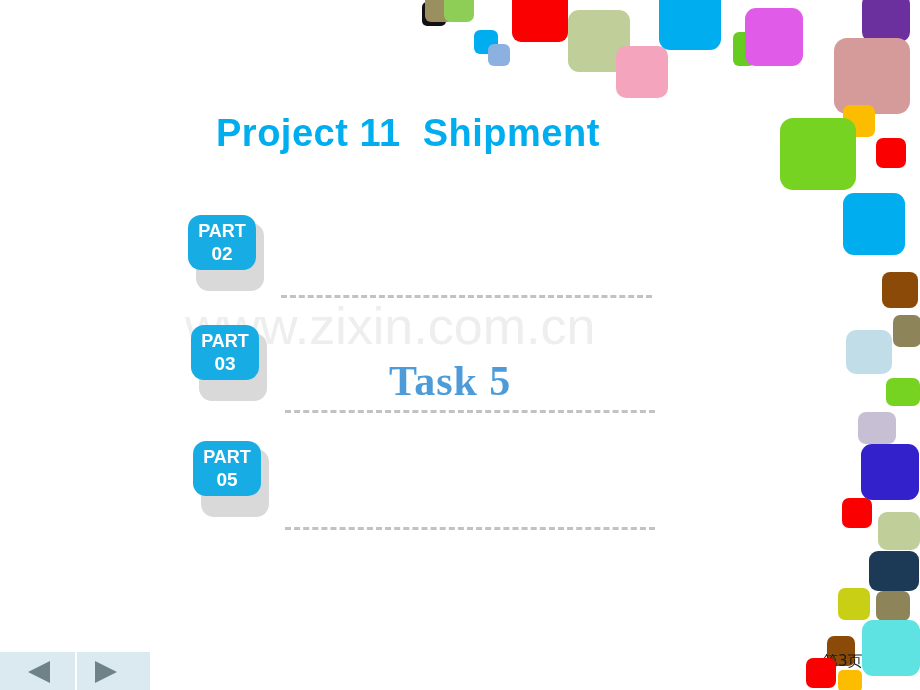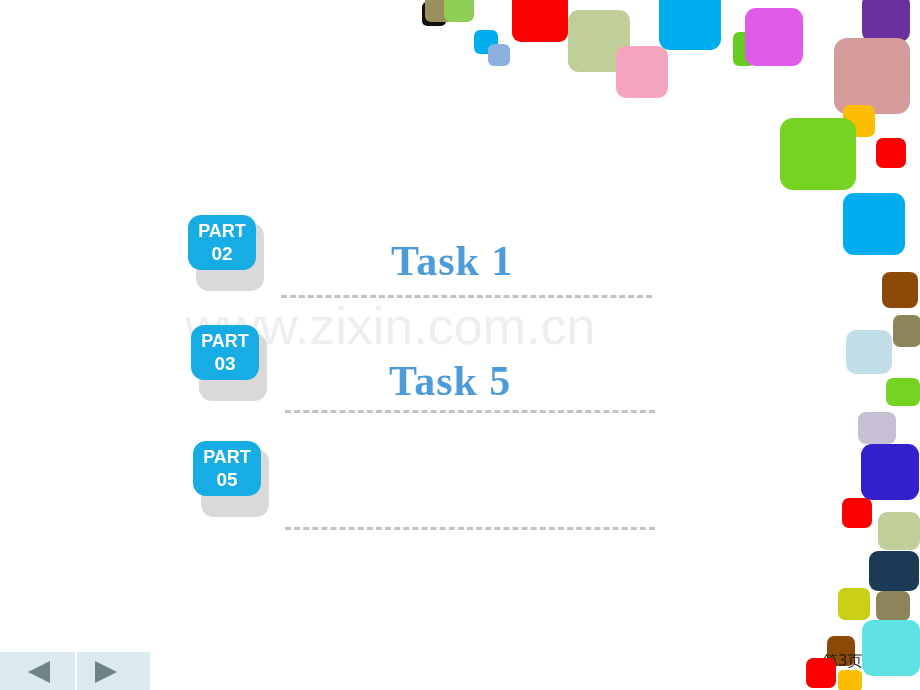--- a/index.html
+++ b/index.html
@@ -201,30 +201,30 @@
       <div class="sq" style="left: 838px; top: 588px; width: 32px; height: 32px; border-radius: 7px; background: rgb(201, 207, 20); z-index: 27;"></div>
       <div class="sq" style="left: 876px; top: 591px; width: 34px; height: 30px; border-radius: 7px; background: rgb(141, 132, 89); z-index: 28;"></div>
       <div class="sq" style="left: 862px; top: 620px; width: 58px; height: 56px; border-radius: 11px; background: rgb(95, 226, 226); z-index: 29;"></div>
       <div class="sq" style="left: 827px; top: 636px; width: 28px; height: 30px; border-radius: 7px; background: rgb(139, 74, 8); z-index: 30;"></div>
       <div class="sq" style="left: 806px; top: 658px; width: 30px; height: 30px; border-radius: 7px; background: rgb(250, 0, 0); z-index: 31;"></div>
       <div class="sq" style="left: 838px; top: 670px; width: 24px; height: 22px; border-radius: 5px; background: rgb(252, 188, 0); z-index: 32;"></div>
     </div>
 
   <div class="watermark" style="color: rgb(238, 238, 238);">www.zixin.com.cn</div>
 
+  <div class="slide-title" style="color: rgb(0, 174, 239);">Project 11  Shipment</div>
 
   <div class="part-row" style="top:215px;">
     <div class="badge-wrap" style="left:188px; top:0;">
       <div class="badge-shadow" style="background: rgb(217, 217, 217);"></div>
       <div class="badge" style="background: rgb(23, 173, 228);">
         <span class="badge-part">PART</span>
         <span class="badge-num">02</span>
       </div>
     </div>
-    <div class="part-label" style="left: 391px; top: 22px; color: rgb(77, 156, 217);">Task 1</div>
     <div class="dash-rule" style="left: 281px; top: 80px; width: 371px; border-top-color: rgb(194, 194, 194);"></div>
   </div>
 
   <div class="part-row" style="top:325px;">
     <div class="badge-wrap" style="left:191px; top:0;">
       <div class="badge-shadow" style="background: rgb(217, 217, 217);"></div>
       <div class="badge" style="background: rgb(23, 173, 228);">
         <span class="badge-part">PART</span>
         <span class="badge-num">03</span>
       </div>

